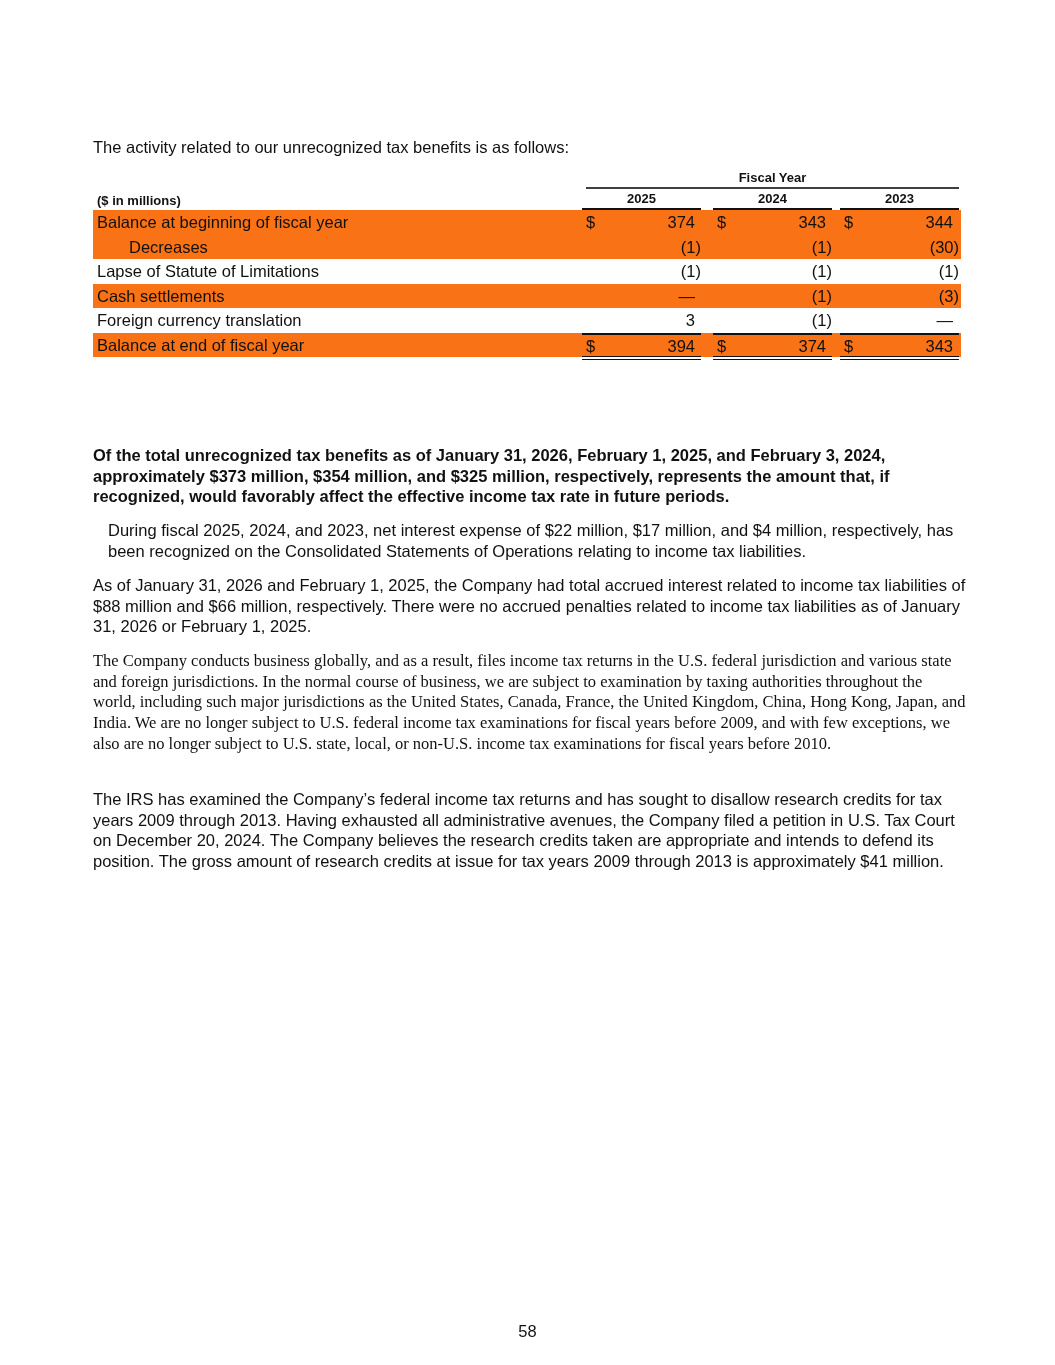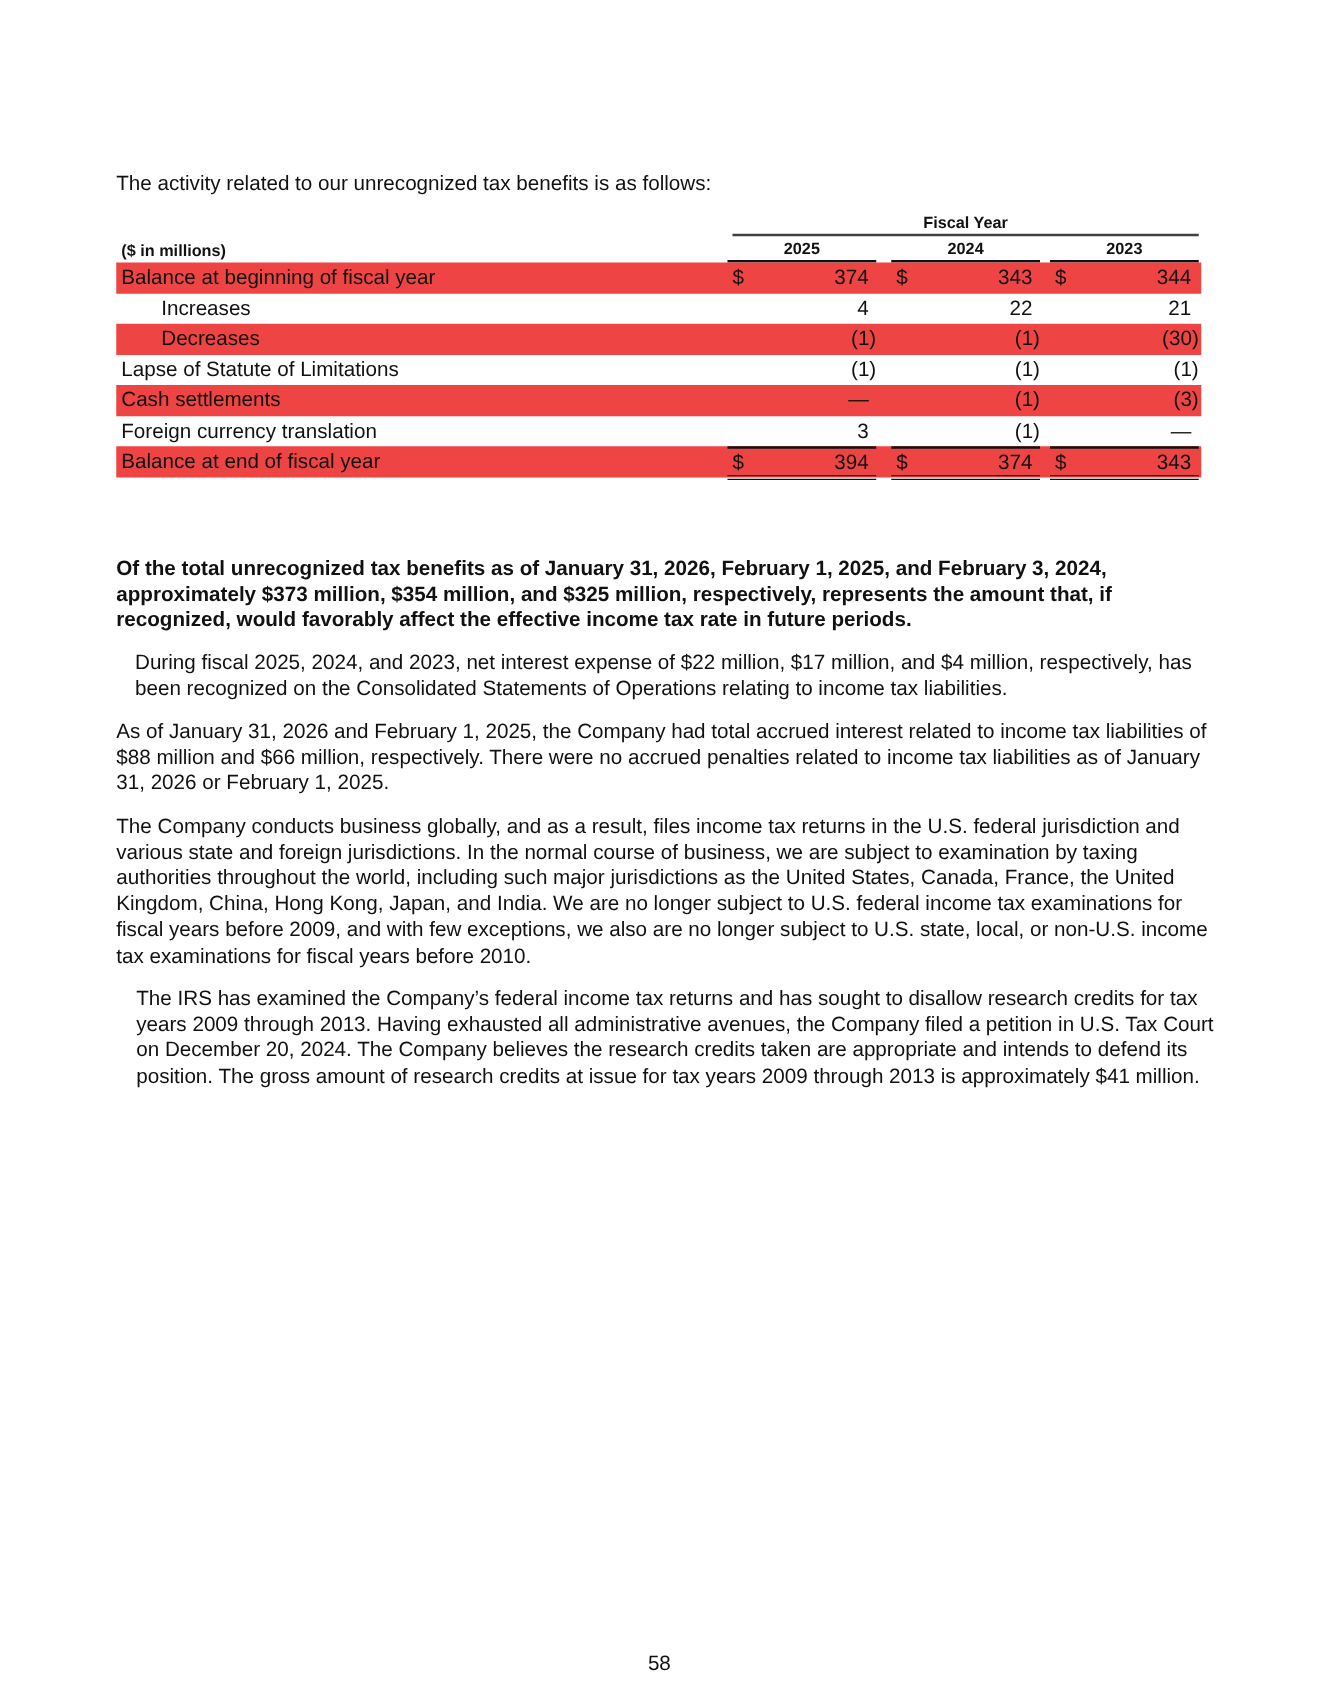--- a/index.html
+++ b/index.html
@@ -21,36 +21,36 @@
   .hdr-year {
     position: absolute; top: 21px; height: 17px; font-size: 13px; font-weight: bold; text-align: center;
     border-bottom: 2px solid #111;
   }
   .col0 { left: 489px; width: 119px; }
   .col1 { left: 620px; width: 119px; }
   .col2 { left: 747px; width: 119px; }
 
   .rows { position: absolute; top: 40px; left: 0; width: 868px; }
   .row { position: relative; height: 24.5px; }
-  .row.shade { background: #ef4444; }
+  .row.shade { background: #f97316; }
   .lbl { position: absolute; left: 4px; top: 2px; font-size: 16.5px; line-height: 20px; white-space: nowrap; }
   .lbl.indent { left: 36px; }
   .cell { position: absolute; top: 0; height: 24.5px; }
   .cell .cur { position: absolute; left: 4px; top: 2px; font-size: 16.5px; line-height: 20px; }
   .cell .val { position: absolute; right: 6px; top: 2px; font-size: 16.5px; line-height: 20px; text-align: right; }
   .cell .val.neg { right: 0px; }
   .row.total .cell { border-top: 2px solid #111; border-bottom: 4px double #111; height: 21px; top: 0; }
   .row.total .cell .cur, .row.total .cell .val { top: 1px; }
 
   .para { position: absolute; left: 0; width: 875px; margin: 0; font-size: 16.5px; line-height: 20.7px; }
   .p1 { top: 445px; font-weight: bold; }
   .p2 { top: 520px; margin-left: 15px; }
   .p3 { top: 575px; }
-  .p4 { top: 651px; }
-  .p5 { top: 789px; margin-left: 16px; }
+  .p4 { top: 651px; font-family: Liberation Serif, serif; }
+  .p5 { top: 789px; }
 
   .page-num { position: absolute; top: 1322px; left: 0; width: 1055px; text-align: center; font-size: 16.5px; }
 </style>
 </head>
 <body>
 
 <div class="page">
   <p class="intro">The activity related to our unrecognized tax benefits is as follows:</p>
 
   <div class="tbl">
@@ -73,32 +73,20 @@
             <span class="val">343</span>
           </div>
         <div class="cell col2">
             <span class="cur">$</span>
             <span class="val">344</span>
           </div>
       </div>
 
 
 
-      <div class="row">
-        <span class="lbl indent">Increases</span>
-        <div class="cell col0">
-            <span class="val">4</span>
-          </div>
-        <div class="cell col1">
-            <span class="val">22</span>
-          </div>
-        <div class="cell col2">
-            <span class="val">21</span>
-          </div>
-      </div>
 
       <div class="row shade">
         <span class="lbl indent">Decreases</span>
         <div class="cell col0">
             <span class="val neg">(1)</span>
           </div>
         <div class="cell col1">
             <span class="val neg">(1)</span>
           </div>
         <div class="cell col2">

